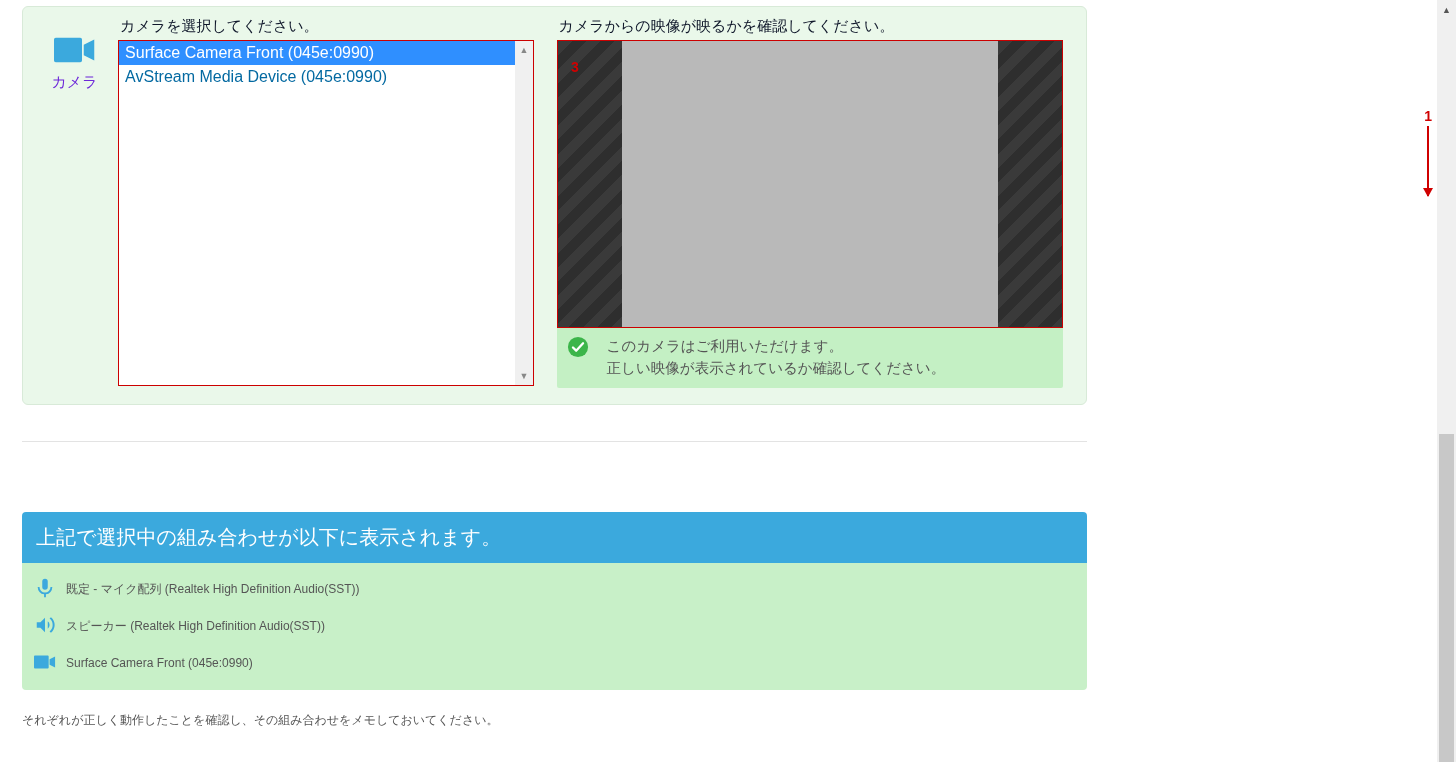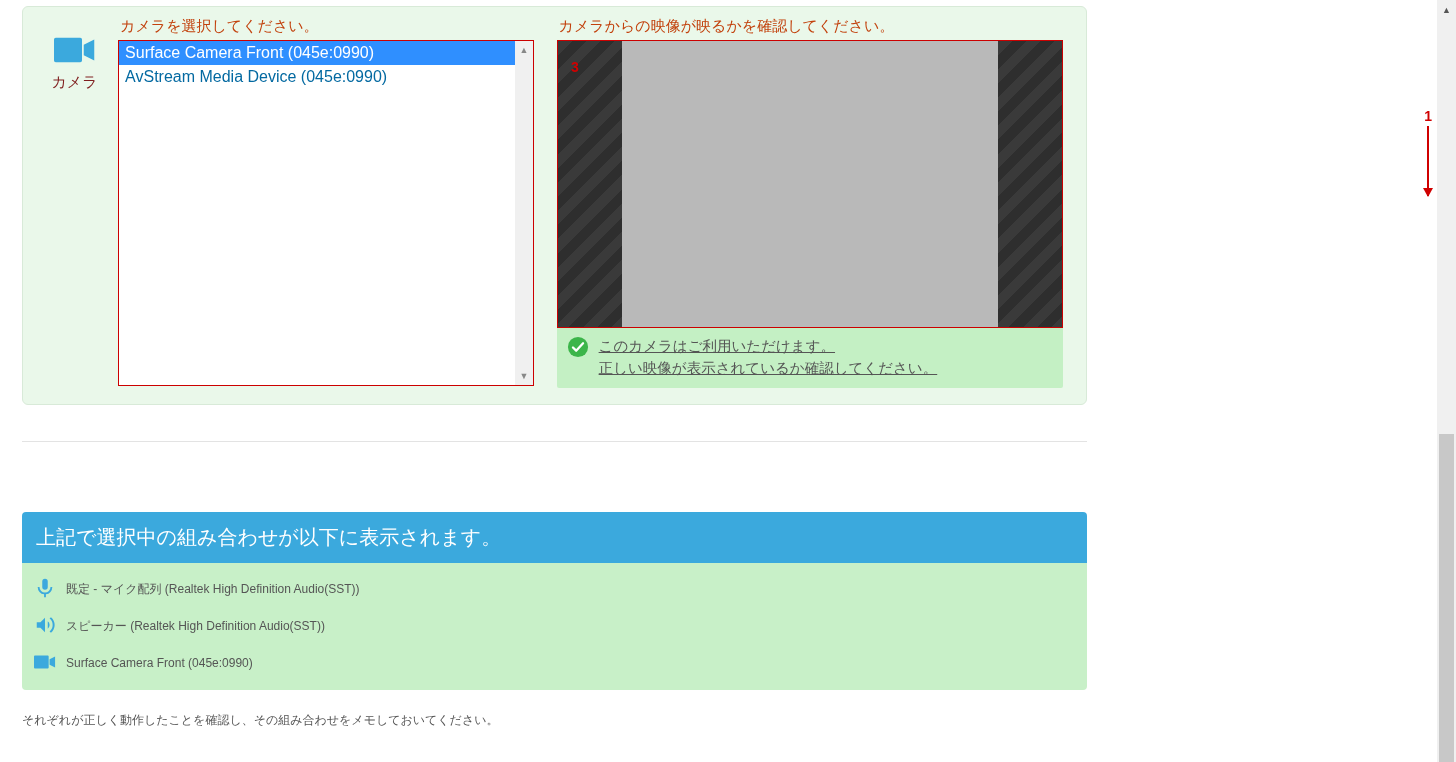--- a/index.html
+++ b/index.html
@@ -62,29 +62,29 @@
     display: flex;
     gap: 8px;
   }
   .cam-left {
     width: 72px;
     text-align: center;
     padding-top: 18px;
   }
   .cam-left .icon-wrap svg { width: 42px; height: 30px; }
   .cam-label {
-    color: #7f1d1d;
+    color: #6d28d9;
     font-size: 15px;
     margin-top: 4px;
   }
   .col2, .col3 { display: flex; flex-direction: column; }
   .col2 { width: 430px; }
   .col3 { width: 520px; margin-left: 6px; justify-content: flex-end; }
   .col-title {
-    color: #c2410c;
+    color: #0f172a;
     font-size: 15px;
     margin-bottom: 4px;
     padding-left: 2px;
   }
   .listbox {
     border: 1.5px solid #cc0000;
     background: #ffffff;
     width: 416px;
     height: 346px;
     position: relative;
@@ -132,24 +132,23 @@
   }
   .preview-center {
     flex:1;
     background: #b9b9b9;
   }
   .status-bar {
     background: #c4f0c4;
     width: 506px;
     padding: 8px 10px;
     display:flex;
-    gap: 10px;
+    gap: 18px;
     align-items:flex-start;
     border-radius: 0 0 2px 2px;
-    text-decoration: underline;
   }
   .status-bar .check svg { width:22px; height:22px; }
   .status-text {
     color: #555;
     font-size: 14.5px;
     line-height: 1.5;
   }
 
   .marker {
     color: #d00000;

